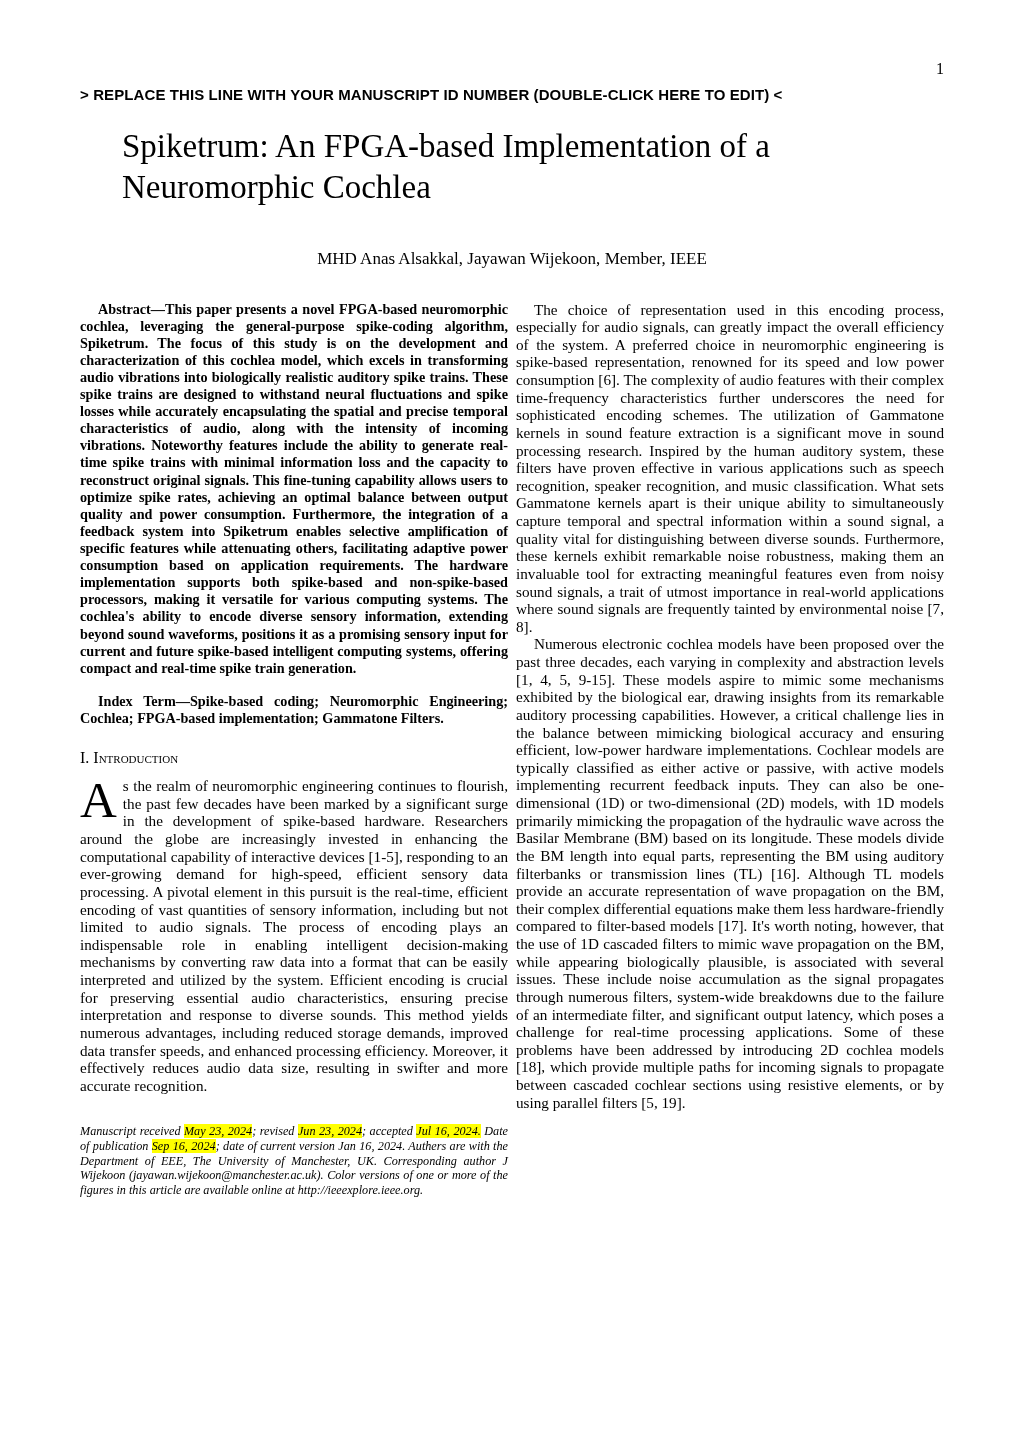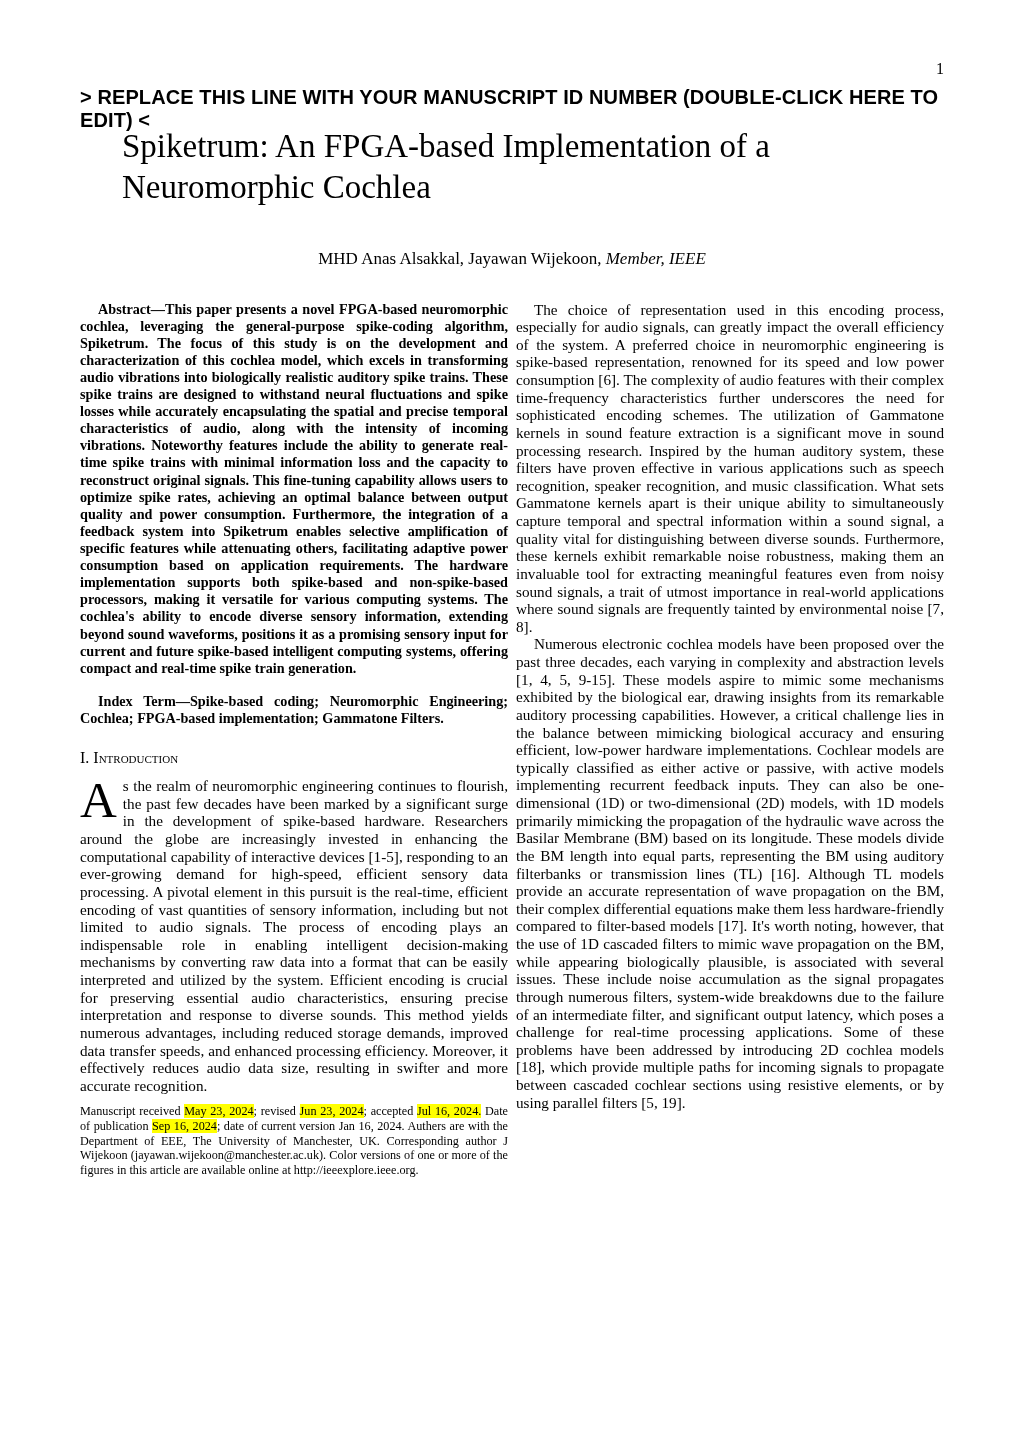--- a/index.html
+++ b/index.html
@@ -23,37 +23,37 @@
     right: 80px;
     font-size: 16px;
   }
   .running-head {
     position: absolute;
     top: 86px;
     left: 80px;
     right: 80px;
     font-family: "Liberation Sans", "DejaVu Sans", sans-serif;
     font-weight: bold;
-    font-size: 20px;
+    font-size: 15px;
     letter-spacing: 0.1px;
   }
   .title {
     margin: 126px auto 0 auto;
     max-width: 780px;
     text-align: left;
     font-size: 33px;
     line-height: 1.25;
     font-weight: normal;
   }
   .authors {
     margin-top: 40px;
     text-align: center;
     font-size: 17px;
   }
-  .authors .membership { font-style: italic; }
+  .authors .membership { }
   .columns {
     display: flex;
     gap: 8px;
     padding: 0 80px;
     margin-top: 32px;
   }
   .col {
     flex: 1 1 0;
     min-width: 0;
   }
@@ -80,24 +80,25 @@
     margin: 0;
   }
   .body-par.indent { text-indent: 18px; }
   .dropcap {
     float: left;
     font-size: 51px;
     line-height: 0.82;
     padding: 3px 6px 0 0;
   }
   .footnote {
-    margin-top: 10px;
+    margin-top: 30px;
     font-size: 12.2px;
     line-height: 1.2;
     text-align: justify;
+    font-style: italic;
   }
   .hl { background: #ffff00; }
 </style>
 </head>
 <body>
 
 <div class="page">
 
   <div class="page-number">1</div>
 

